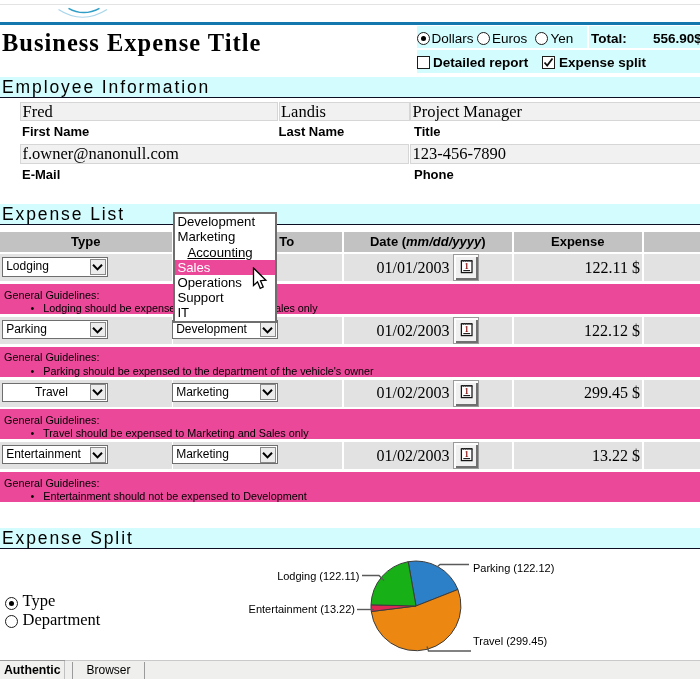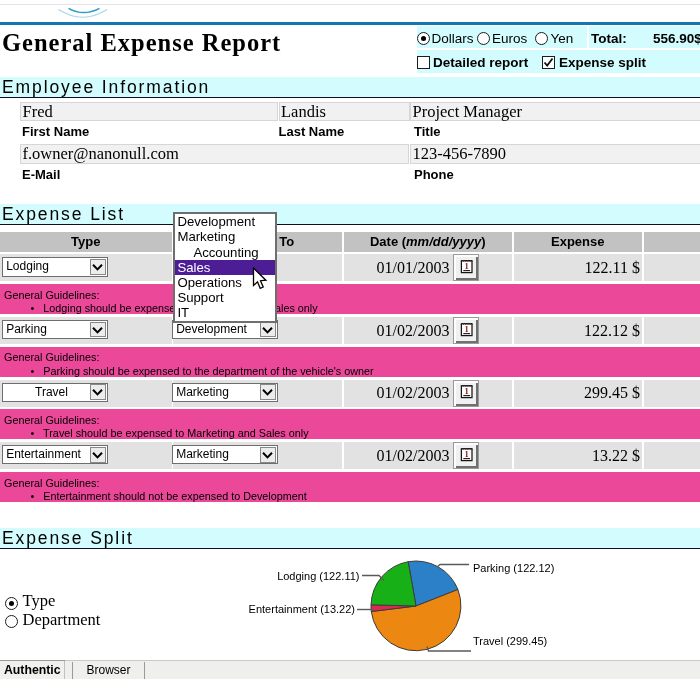--- a/index.html
+++ b/index.html
@@ -30,21 +30,21 @@
 
 <div class="abs" style="left:0;top:4px;width:700px;height:1px;background:#e3e3e3;"></div>
 
 <svg class="abs" style="left:50px;top:0;" width="70" height="20" viewBox="0 0 70 20">
   <path d="M8.5,9.5 Q32.5,25 57,9.5" fill="none" stroke="#a8d6ea" stroke-width="1.2"></path>
   <path d="M18.5,8.3 Q33.5,16.8 49.5,8.3" fill="none" stroke="#2e9ec7" stroke-width="1.5"></path>
 </svg>
 
 <div class="abs" style="left:0;top:21.5px;width:700px;height:3.8px;background:#1478ae;"></div>
 
-<div class="abs serif" style="left:2px;top:29.3px;font-size:24.5px;font-weight:bold;letter-spacing:1px;">General Expense Report</div>
+<div class="abs serif" style="left:2px;top:29.3px;font-size:24.5px;font-weight:bold;letter-spacing:1px;">Business Expense Title</div>
 
 <div class="abs cyan" style="left:416.5px;top:25.8px;width:283.5px;height:47.5px;"></div>
 <div class="abs" style="left:416.5px;top:48.1px;width:283.5px;height:1.9px;background:#fff;"></div>
 <div class="abs" style="left:587px;top:25.8px;width:2px;height:22.3px;background:#fff;"></div>
 <span class="radio sel" style="position:absolute;left:417px;top:32px;"></span>
 <div class="abs" style="left:431.5px;top:31px;font-size:13.5px;">Dollars</div>
 <span class="radio" style="position:absolute;left:476.5px;top:32px;"></span>
 <div class="abs" style="left:492px;top:31px;font-size:13.5px;">Euros</div>
 <span class="radio" style="position:absolute;left:534.5px;top:32px;"></span>
 <div class="abs" style="left:550.5px;top:31px;font-size:13.5px;">Yen</div>
@@ -204,22 +204,22 @@
 <div class="sval" style="left:513.5px;top:447.8px;width:126.5px;">13.22 $</div>
 
 <div class="grow" style="top:472px;height:29.8px;">
   <div style="padding:4.6px 0 0 4px;">General Guidelines:</div>
   <div style="padding:1.4px 0 0 30.5px;">•&nbsp;&nbsp; Entertainment should not be expensed to Development</div>
 </div>
 
 <div class="abs" style="left:173.4px;top:212.3px;width:103.6px;height:110.4px;background:#fff;border:2px solid #6e6e6e;font-size:13.2px;z-index:50;">
   <div style="height:15.2px;line-height:15.2px;padding-left:2px;">Development</div>
   <div style="height:15.2px;line-height:15.2px;padding-left:2px;">Marketing</div>
-  <div style="height:15.2px;line-height:15.2px;padding-left:18px;">Accounting</div>
-  <div style="height:15.2px;line-height:15.2px;padding-left:2px;background:#4c1d95;color:#fff;">Sales</div>
+  <div style="height:15.2px;line-height:15.2px;padding-left:12px;text-decoration:underline;">Accounting</div>
+  <div style="height:15.2px;line-height:15.2px;padding-left:2px;background:#ec4899;color:#fff;">Sales</div>
   <div style="height:15.2px;line-height:15.2px;padding-left:2px;">Operations</div>
   <div style="height:15.2px;line-height:15.2px;padding-left:2px;">Support</div>
   <div style="height:15.2px;line-height:15.2px;padding-left:2px;">IT</div>
 </div>
 
 <svg class="abs" style="left:251.5px;top:266.5px;z-index:60;" width="17" height="26" viewBox="0 0 17 26">
   <path d="M1.5 1 L1.5 18.5 L5.5 14.8 L8.2 21.3 L11.2 20 L8.5 13.7 L13.9 13.2 Z" fill="#fff" stroke="#000" stroke-width="1.3"></path>
 </svg>
 
 <div class="secbar" style="top:528px;">Expense Split</div>

